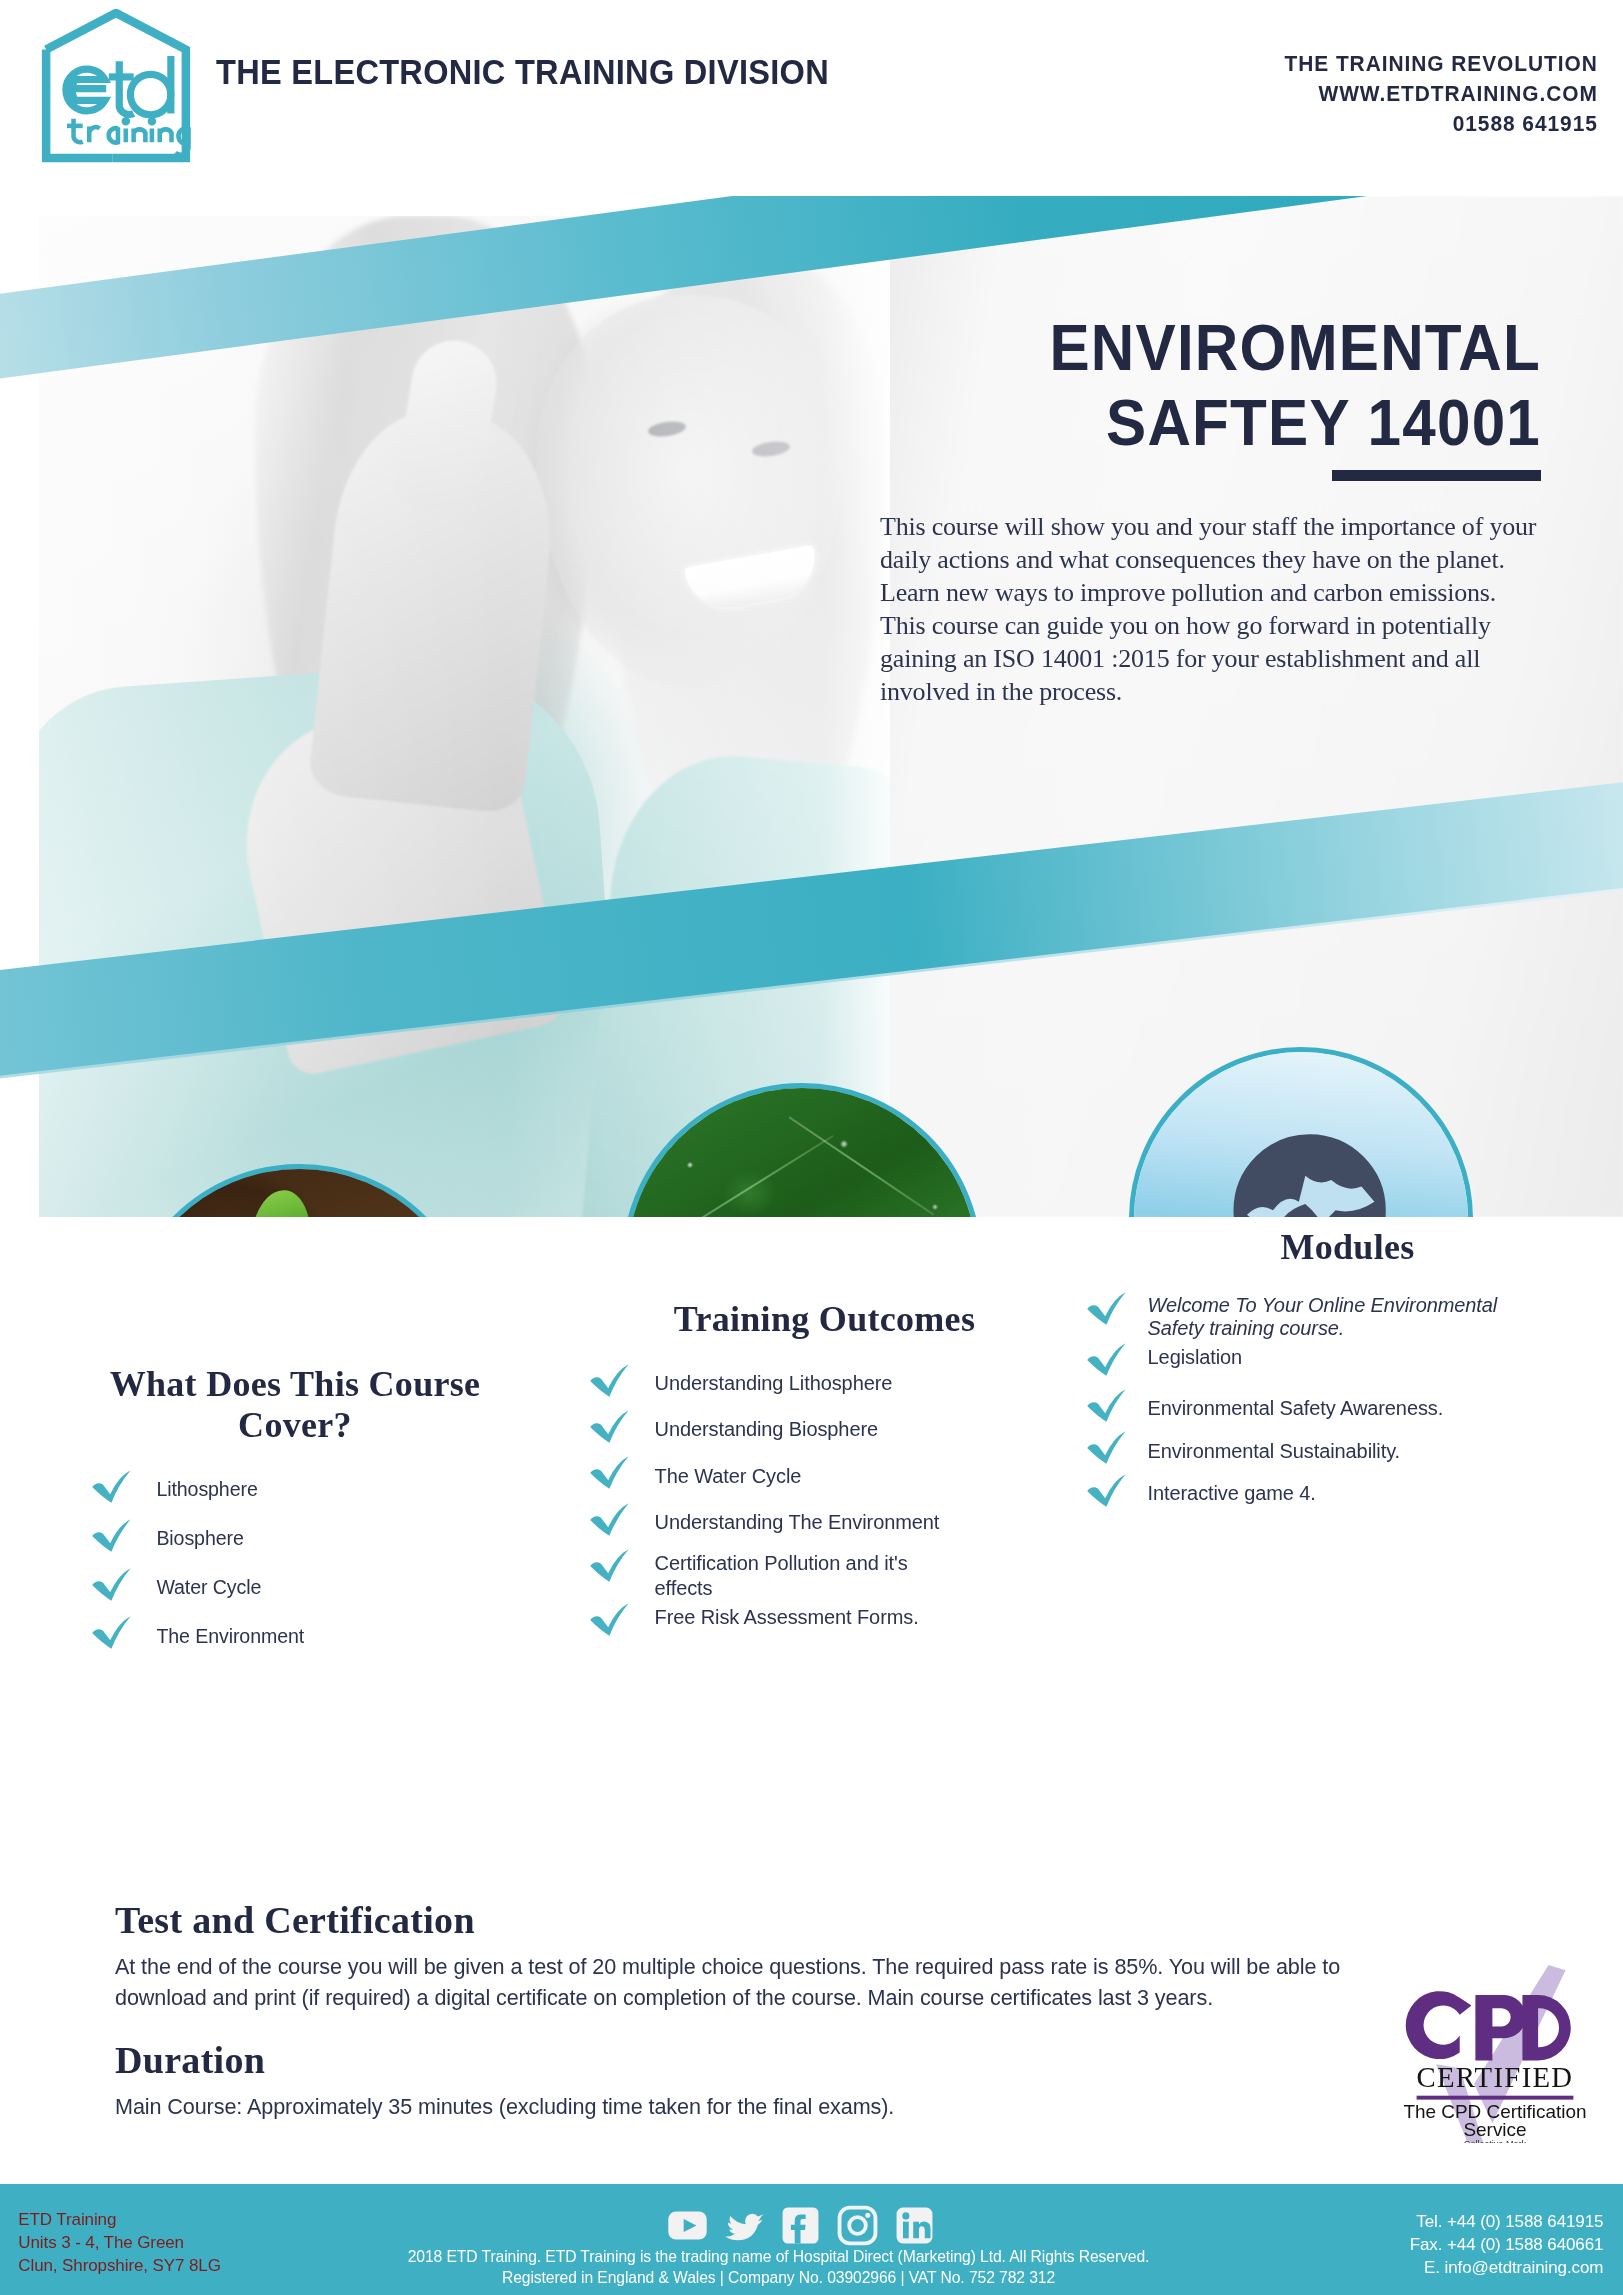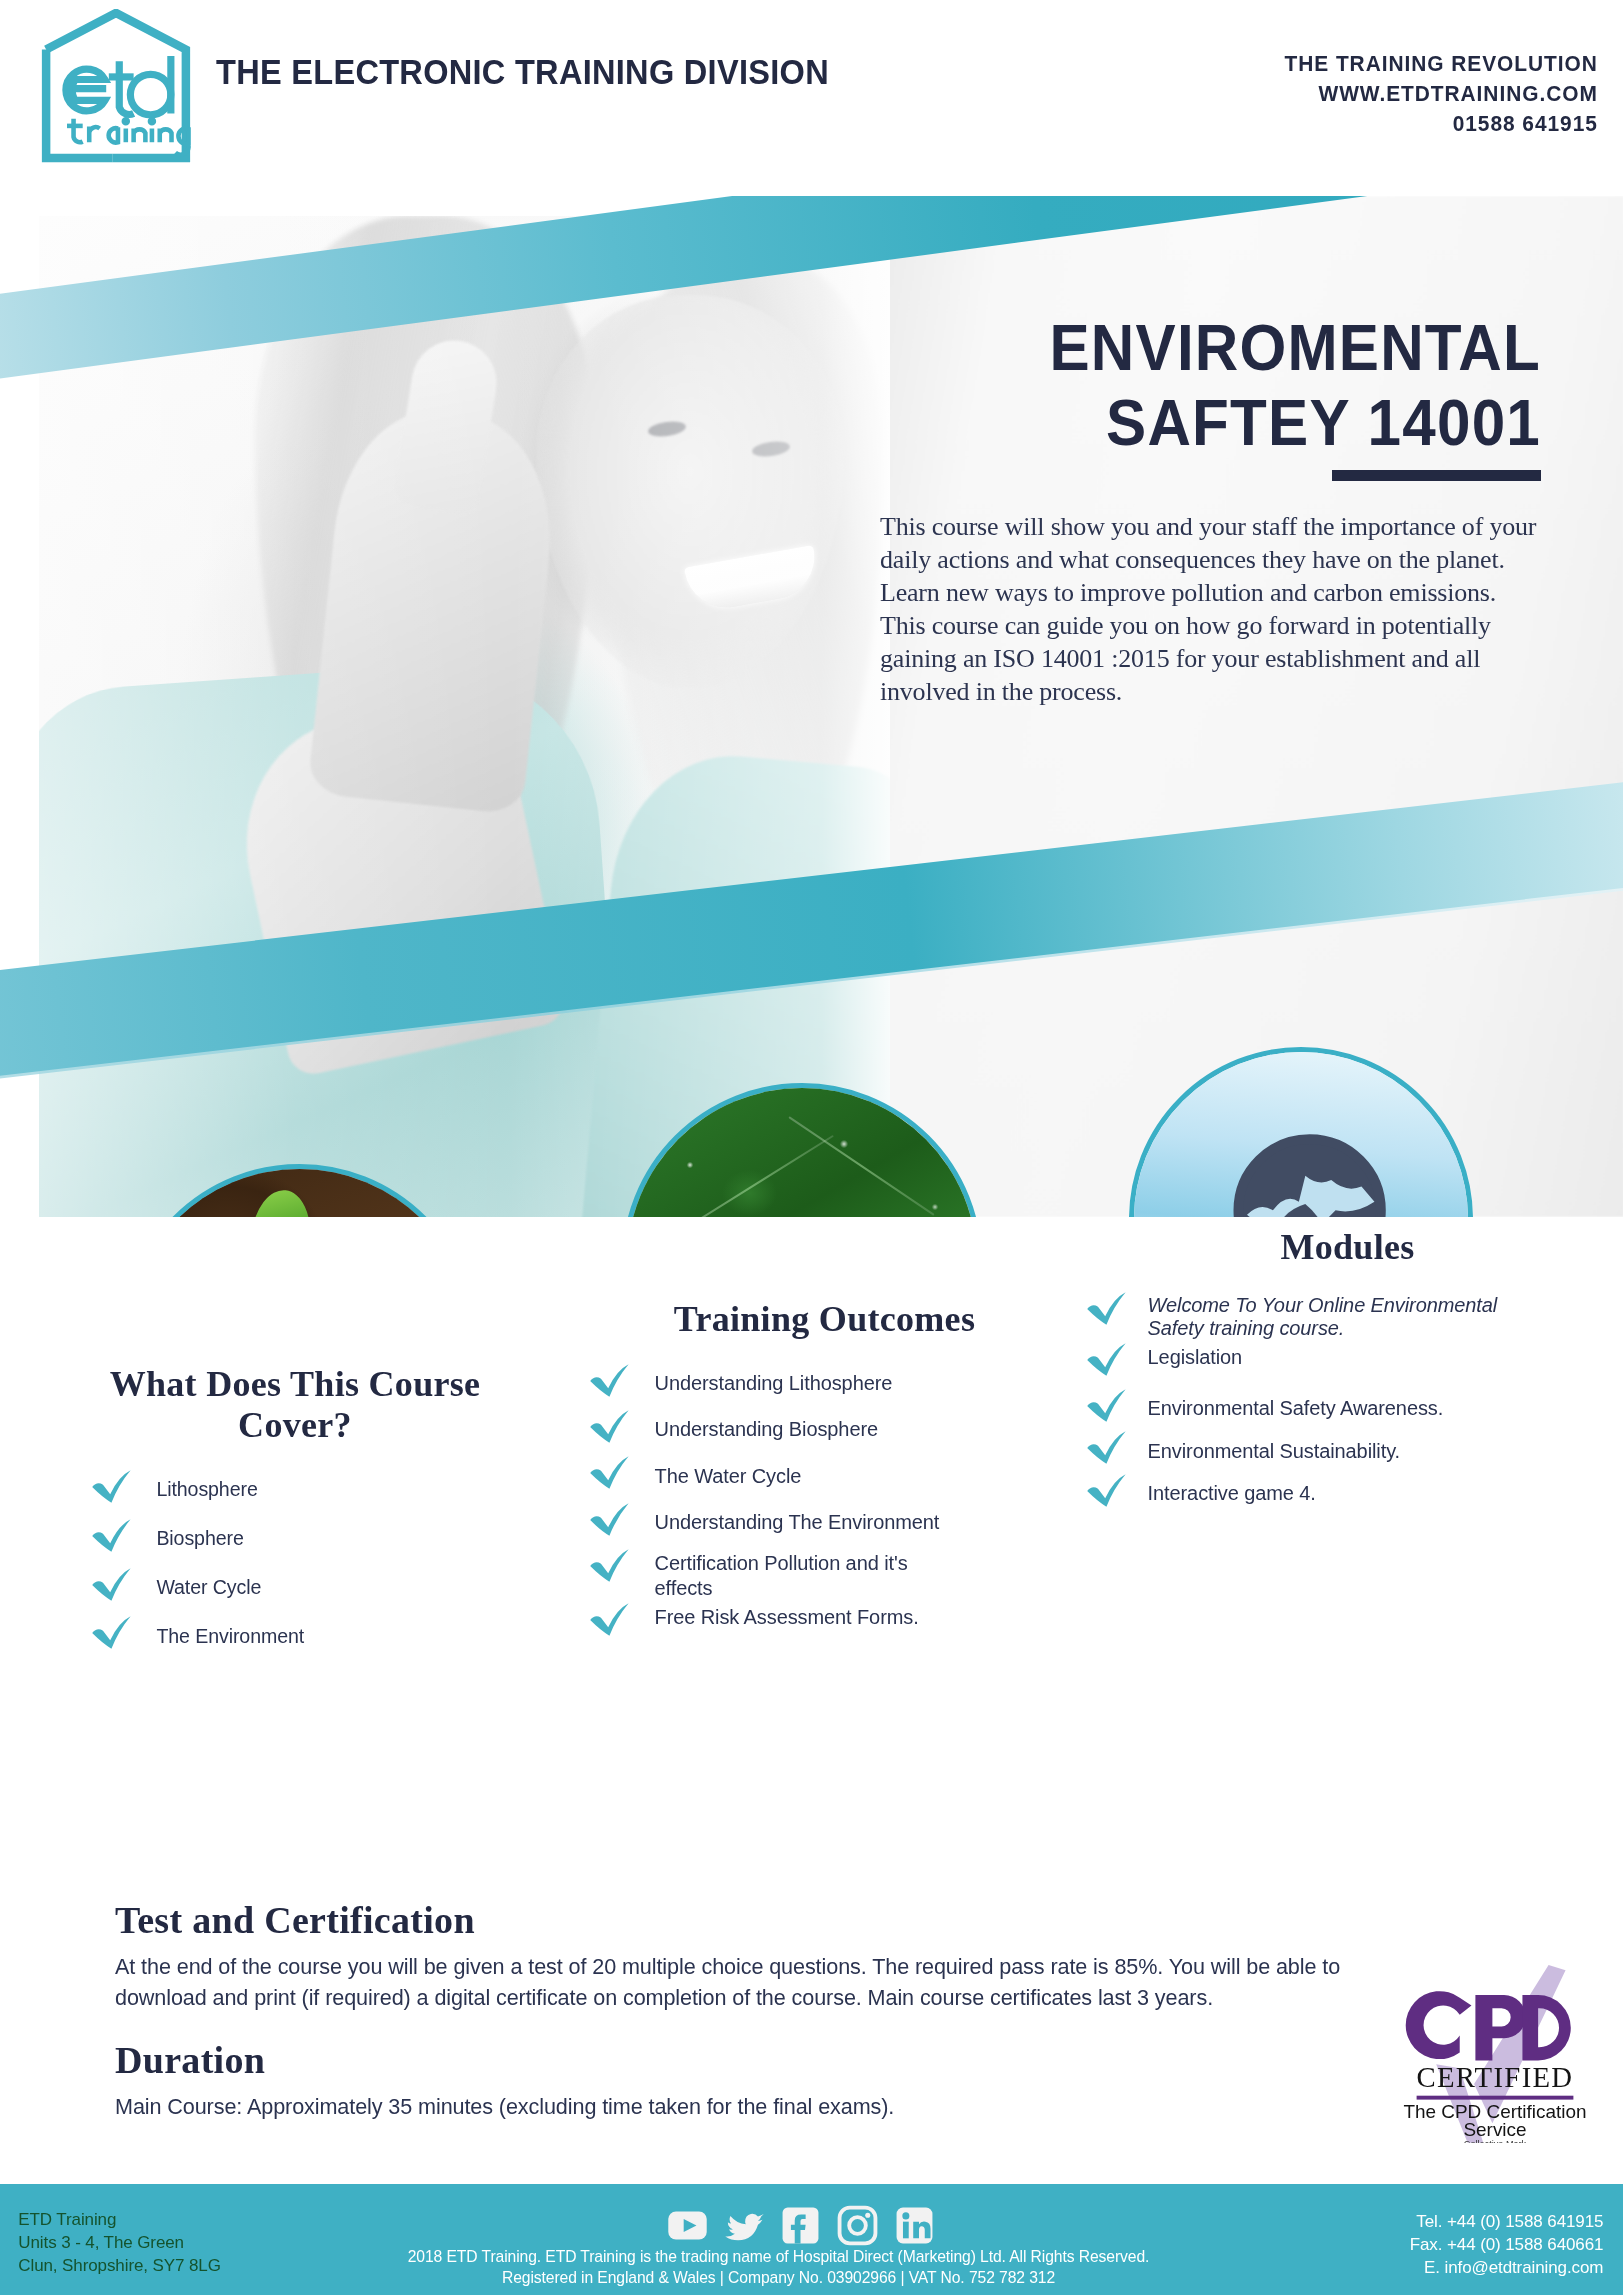--- a/index.html
+++ b/index.html
@@ -250,21 +250,21 @@
   .cpd svg { width:100%; height:100%; display:block; }
 
   
   .footer {
     position:absolute; left:0; top:2184px; width:1623px; height:111px;
     background:#3fb0c4; z-index:50;
   }
   .f-left {
     position:absolute; left:18.3px; top:23.6px;
     font-family:"Liberation Sans", sans-serif; font-size:17px;
-    line-height:23px; color:#14532d; letter-spacing:-0.1px;
+    line-height:23px; color:#7f1d1d; letter-spacing:-0.1px;
   }
   .f-center {
     position:absolute; left:314px; top:62px; width:929px; text-align:center;
     font-family:"Liberation Sans", sans-serif; font-size:15.7px;
     line-height:21px; color:#ffffff; letter-spacing:-0.1px;
   }
   .f-social {
     position:absolute; left:667px; top:2204px; width:288px; height:42px;
     display:flex; gap:15.7px; align-items:center; z-index:60;
   }

